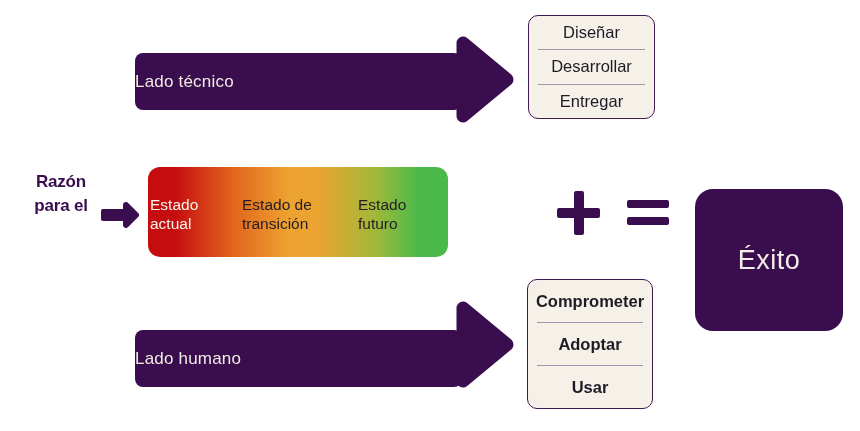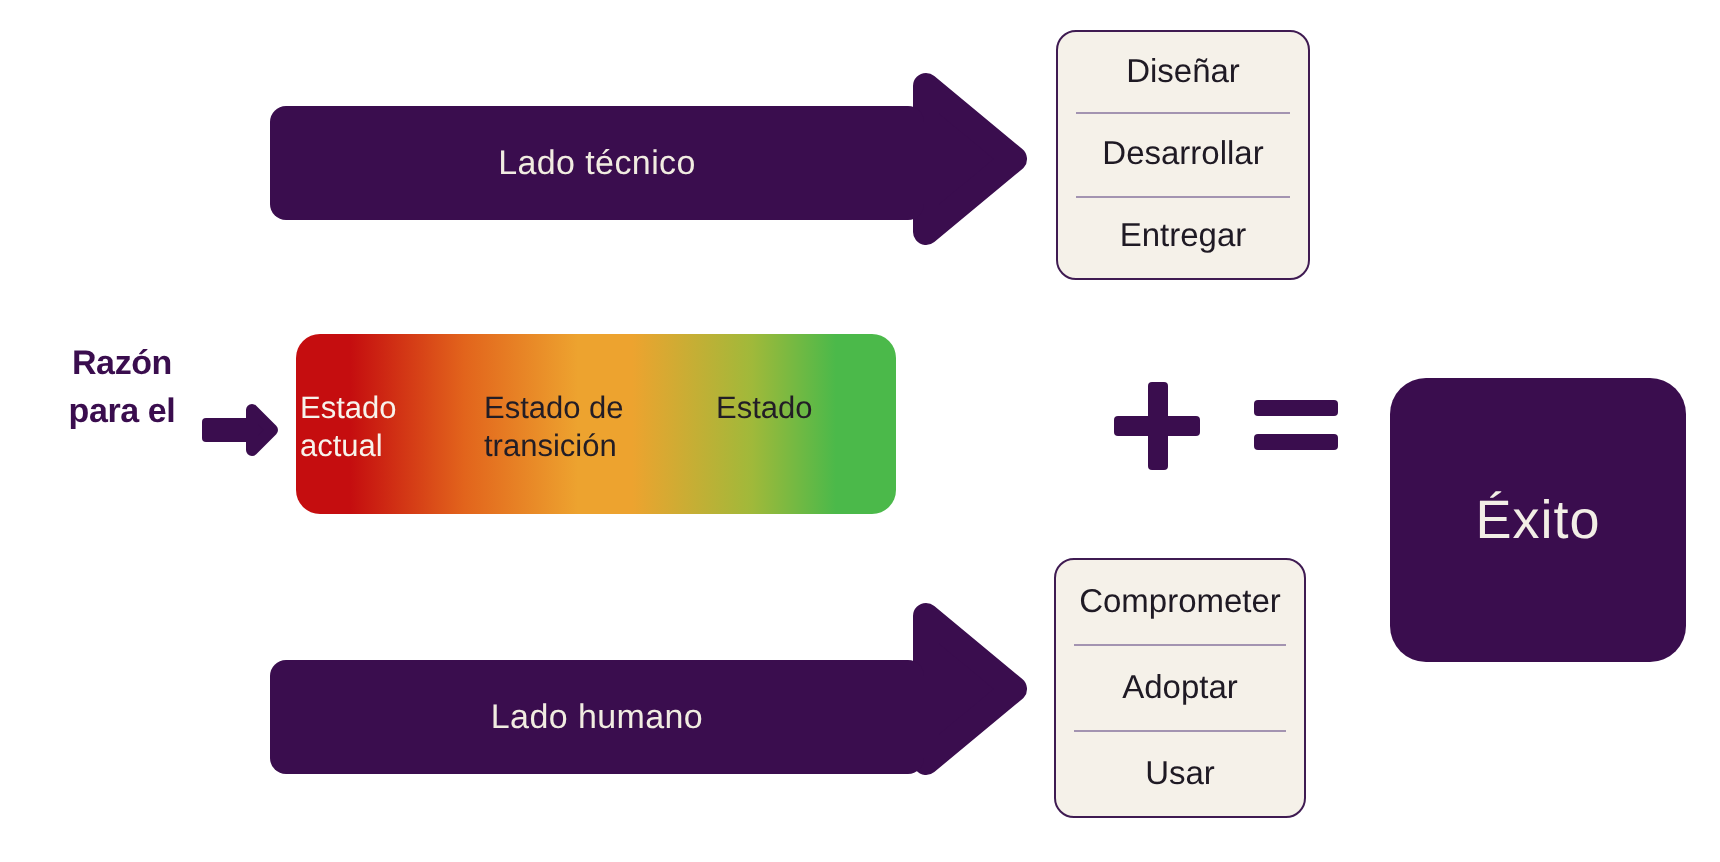--- a/index.html
+++ b/index.html
@@ -27,21 +27,21 @@
   }
   .reason span { display: block; }
   .mini-arrow { position: absolute; left: 101px; top: 200px; }
 
   
   .arrow-body {
     position: absolute;
     left: 135px; width: 327px; height: 57px;
     background: #3a0d4e;
     border-radius: 8px;
-    display: flex; align-items: center; justify-content: center;
+    display: flex; align-items: center; justify-content: flex-start;
   }
   .arrow-body .arrow-label {
     color: #f1ece1;
     font-size: 17px;
     letter-spacing: 0.2px;
   }
   .arrow-head { position: absolute; left: 456px; }
 
   
   .gradient-bar {
@@ -81,22 +81,22 @@
     flex: 1;
     display: flex; align-items: center; justify-content: center;
     color: #1f1a24;
     font-size: 16.5px;
   }
   .steps-card .divider {
     height: 1px;
     background: #a394b1;
     margin: 0 9px;
   }
-  .card-technical { left: 528px; top: 15px;  width: 127px; height: 125px; }
-  .card-human     { left: 527px; top: 279px; width: 126px; height: 130px; }
+  .card-technical { left: 528px; top: 15px;  width: 127px; height: 104px; }
+  .card-human     { left: 527px; top: 279px; width: 126px; height: 130px; font-weight: bold; }
 
   
   .plus { position: absolute; left: 557px; top: 191px; width: 43px; height: 44px; }
   .plus .h { position: absolute; left: 0; top: 17px; width: 43px; height: 10px; background: #3a0d4e; border-radius: 2px; }
   .plus .v { position: absolute; left: 16.5px; top: 0; width: 10px; height: 44px; background: #3a0d4e; border-radius: 2px; }
   .equals { position: absolute; left: 627px; top: 200px; width: 42px; height: 25px; }
   .equals .bar { position: absolute; left: 0; width: 42px; height: 8px; background: #3a0d4e; border-radius: 2px; }
   .equals .bar.b1 { top: 0; }
   .equals .bar.b2 { top: 17px; }
 
@@ -146,20 +146,21 @@
   <div class="state-label state-current light">
     <span>Estado</span>
     <span>actual</span>
   </div>
   <div class="state-label state-transition">
     <span>Estado de</span>
     <span>transición</span>
   </div>
   <div class="state-label state-future">
     <span>Estado</span>
+    <span>futuro</span>
   </div>
 
   <div class="steps-card card-technical">
     <div class="step">Diseñar</div>
     <div class="divider"></div>
     <div class="step">Desarrollar</div>
     <div class="divider"></div>
     <div class="step">Entregar</div>
   </div>
 

